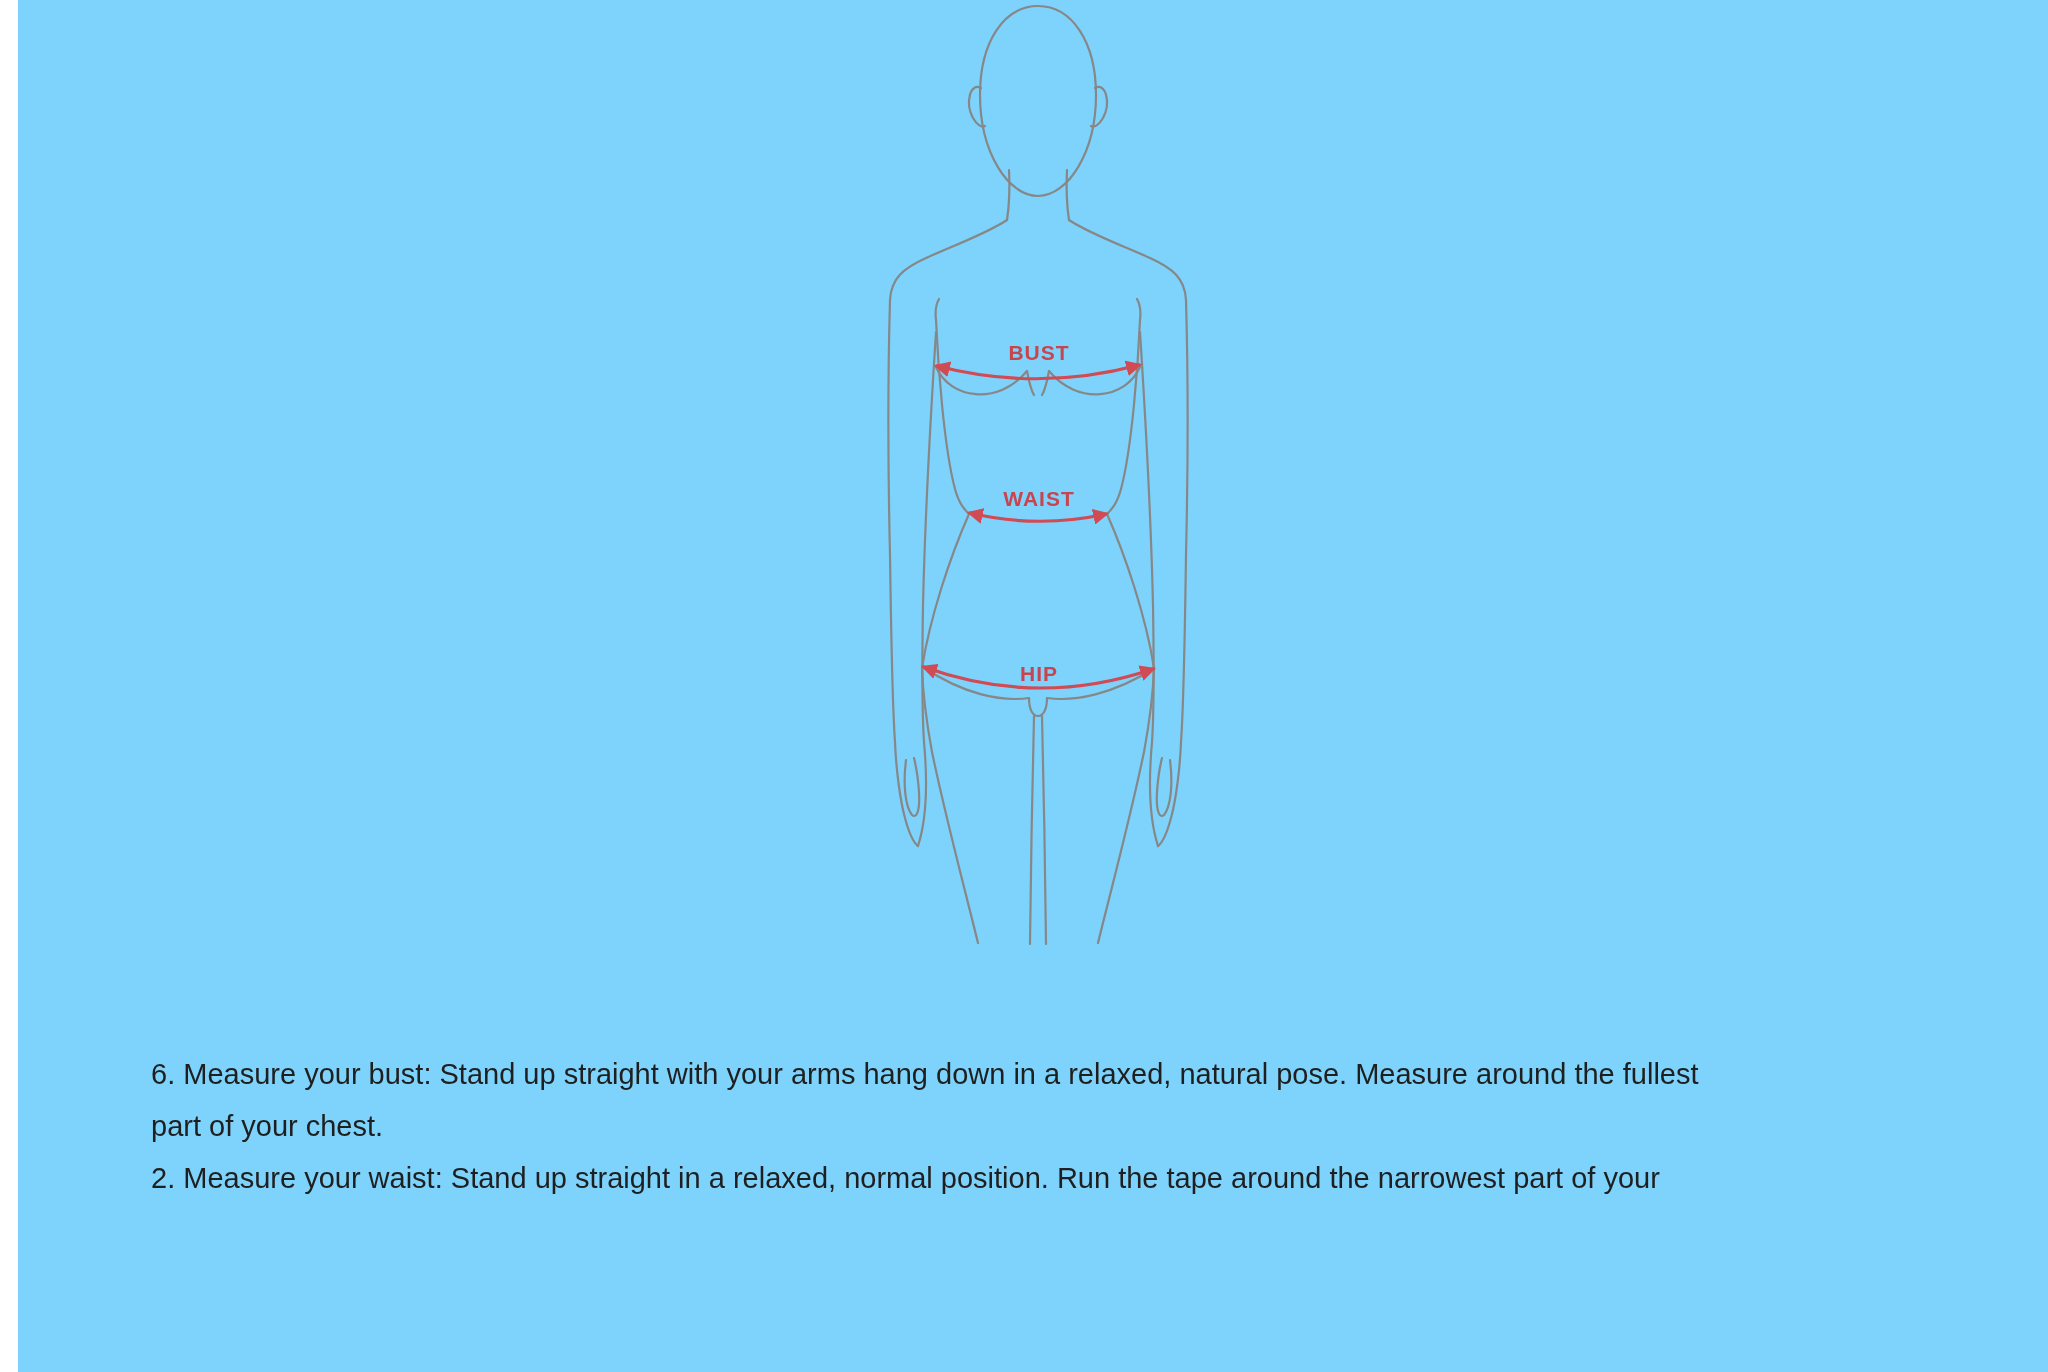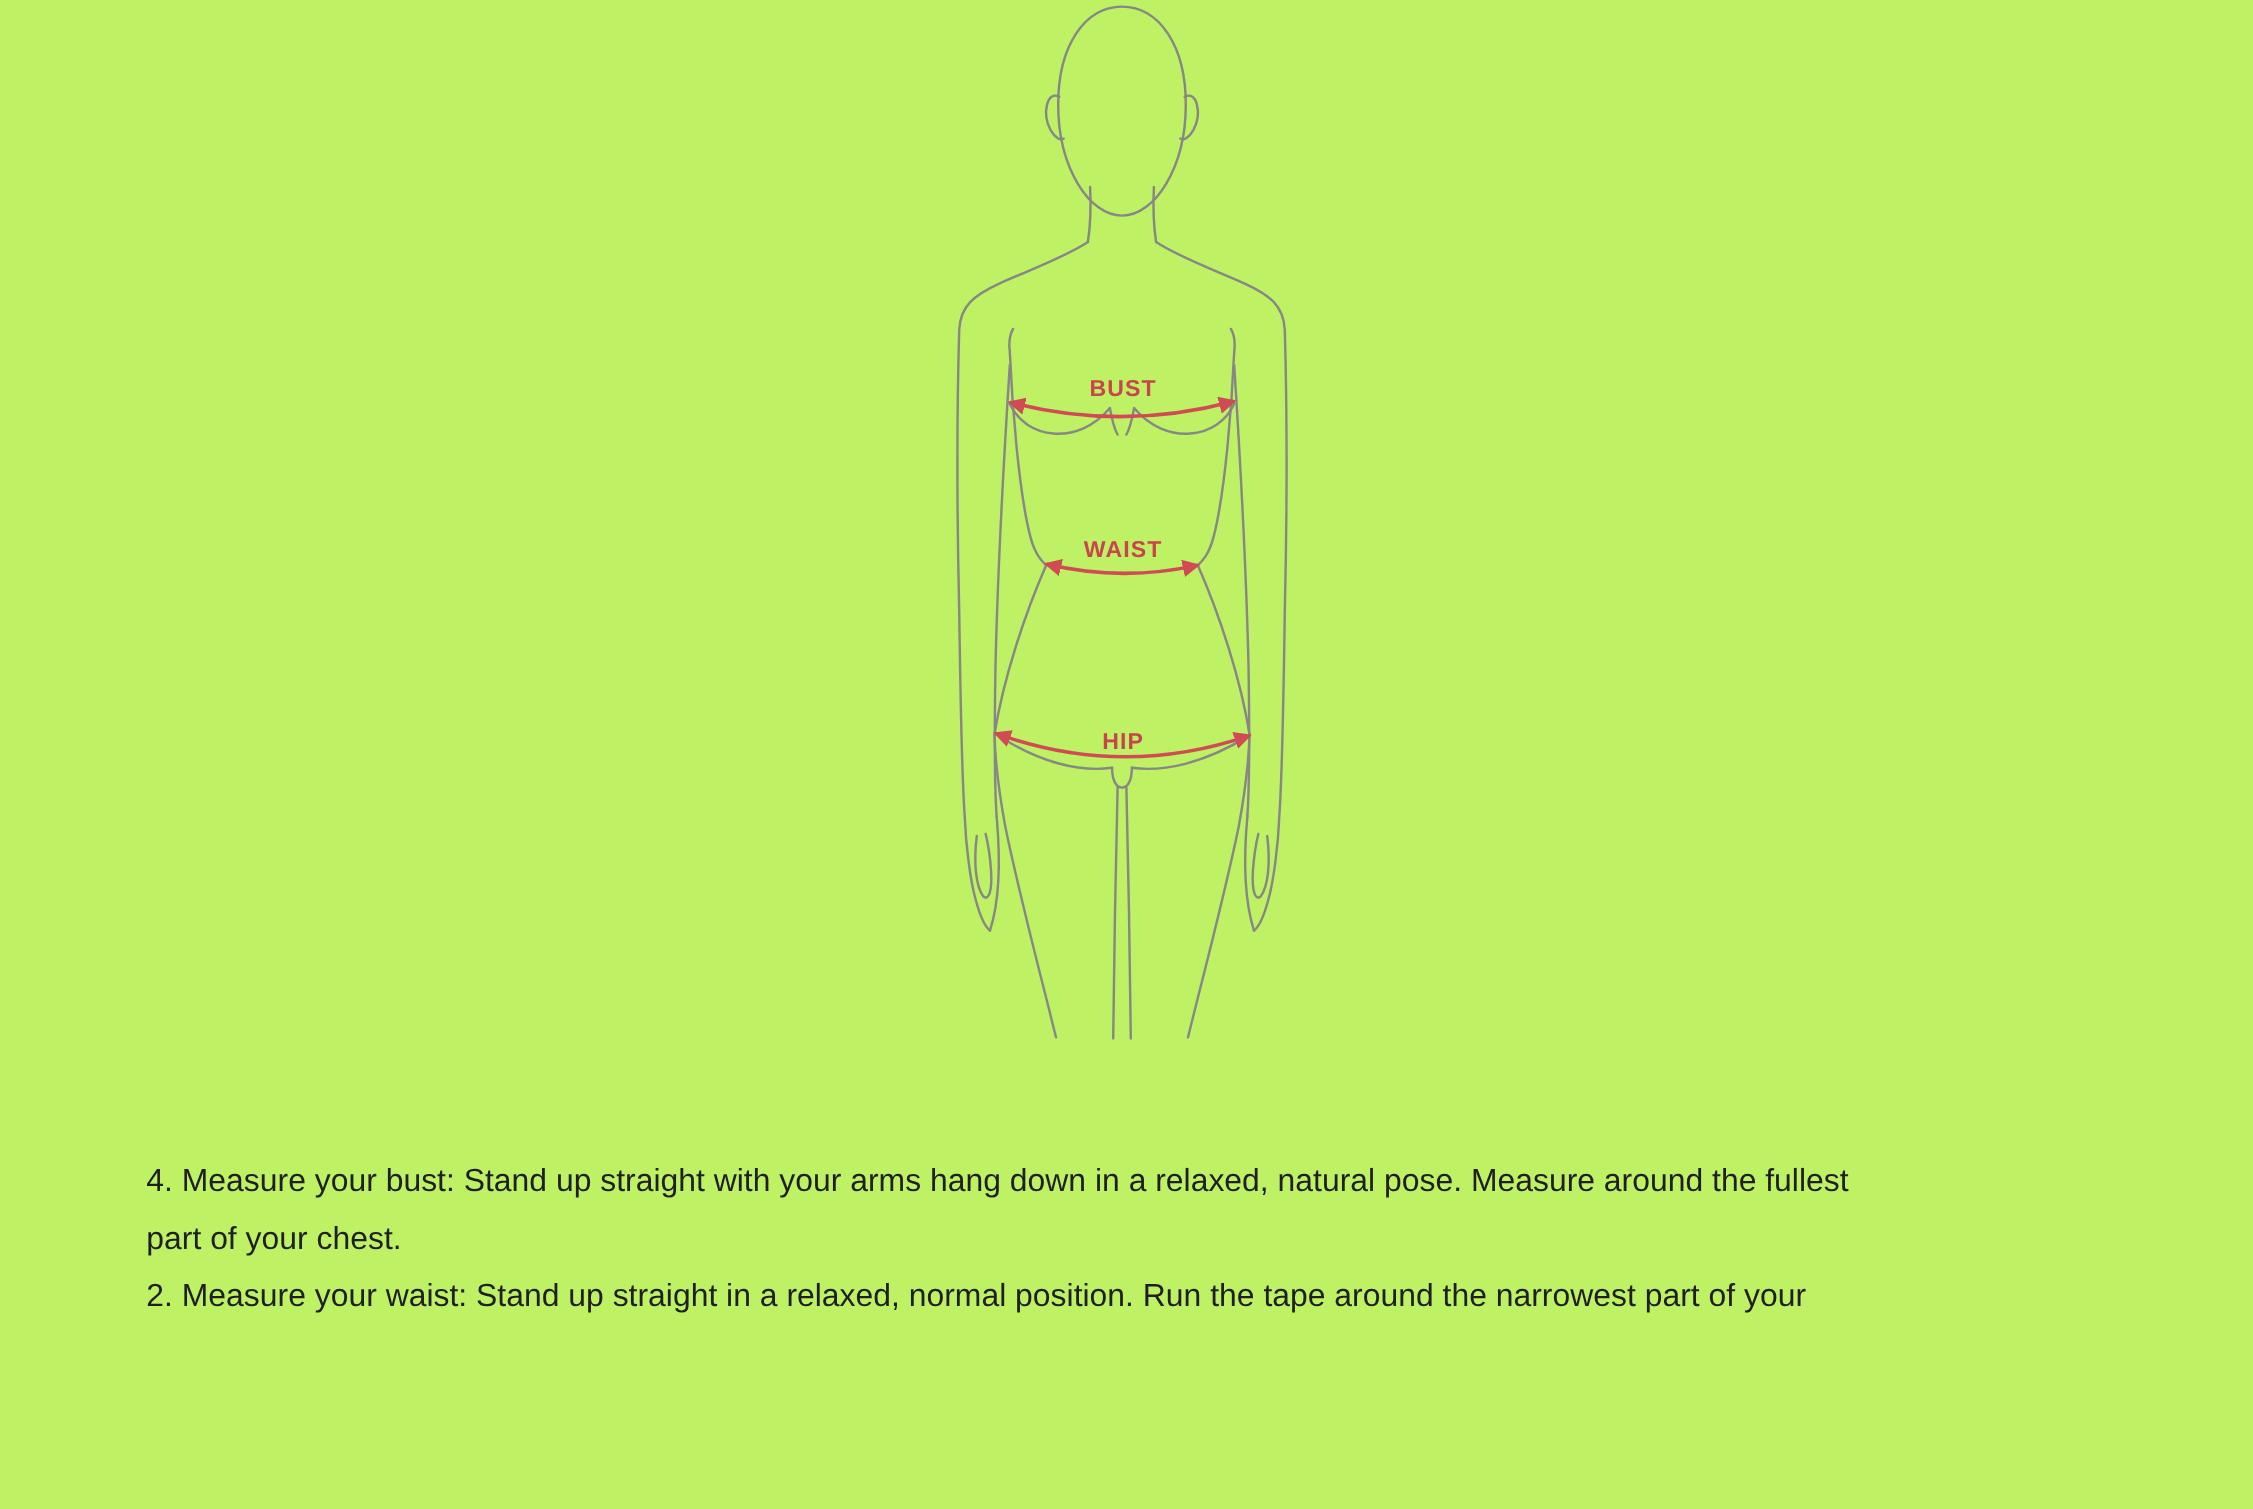--- a/index.html
+++ b/index.html
@@ -3,21 +3,21 @@
 <meta charset="utf-8">
 <style>
   html, body { margin: 0; padding: 0; }
   body {
     width: 2048px; height: 1372px;
     background: #ffffff;
     position: relative;
     overflow: hidden;
     font-family: "Liberation Sans", sans-serif;
   }
-  .stage { position: absolute; inset: 0; background: #bef264; }
+  .stage { position: absolute; inset: 0; background: #7dd3fc; margin-left: 18px; }
 
   .figure-wrap {
     position: absolute;
     left: 820px; top: 0;
     width: 420px; height: 980px;
   }
   .figure-wrap svg { display: block; width: 100%; height: 100%; }
 
   .outline {
     fill: none;
@@ -103,18 +103,18 @@
       <path class="measure" marker-start="url(#arrowStart)" marker-end="url(#arrowEnd)" d="M 132 513 Q 200 529 268 514"></path>
       <path class="measure" marker-start="url(#arrowStart)" marker-end="url(#arrowEnd)" d="M 86 667 Q 200 708 315 669"></path>
 
       <text class="measure-label" x="201" y="360">BUST</text>
       <text class="measure-label" x="201" y="506">WAIST</text>
       <text class="measure-label" x="201" y="681">HIP</text>
     </svg>
   </div>
 
   <div class="instructions">
-    <div class="instruction-line">4. Measure your bust: Stand up straight with your arms hang down in a relaxed, natural pose. Measure around the fullest</div>
+    <div class="instruction-line">6. Measure your bust: Stand up straight with your arms hang down in a relaxed, natural pose. Measure around the fullest</div>
     <div class="instruction-line">part of your chest.</div>
     <div class="instruction-line">2. Measure your waist: Stand up straight in a relaxed, normal position. Run the tape around the narrowest part of your</div>
   </div>
 
 </div>
 
 </body></html>

